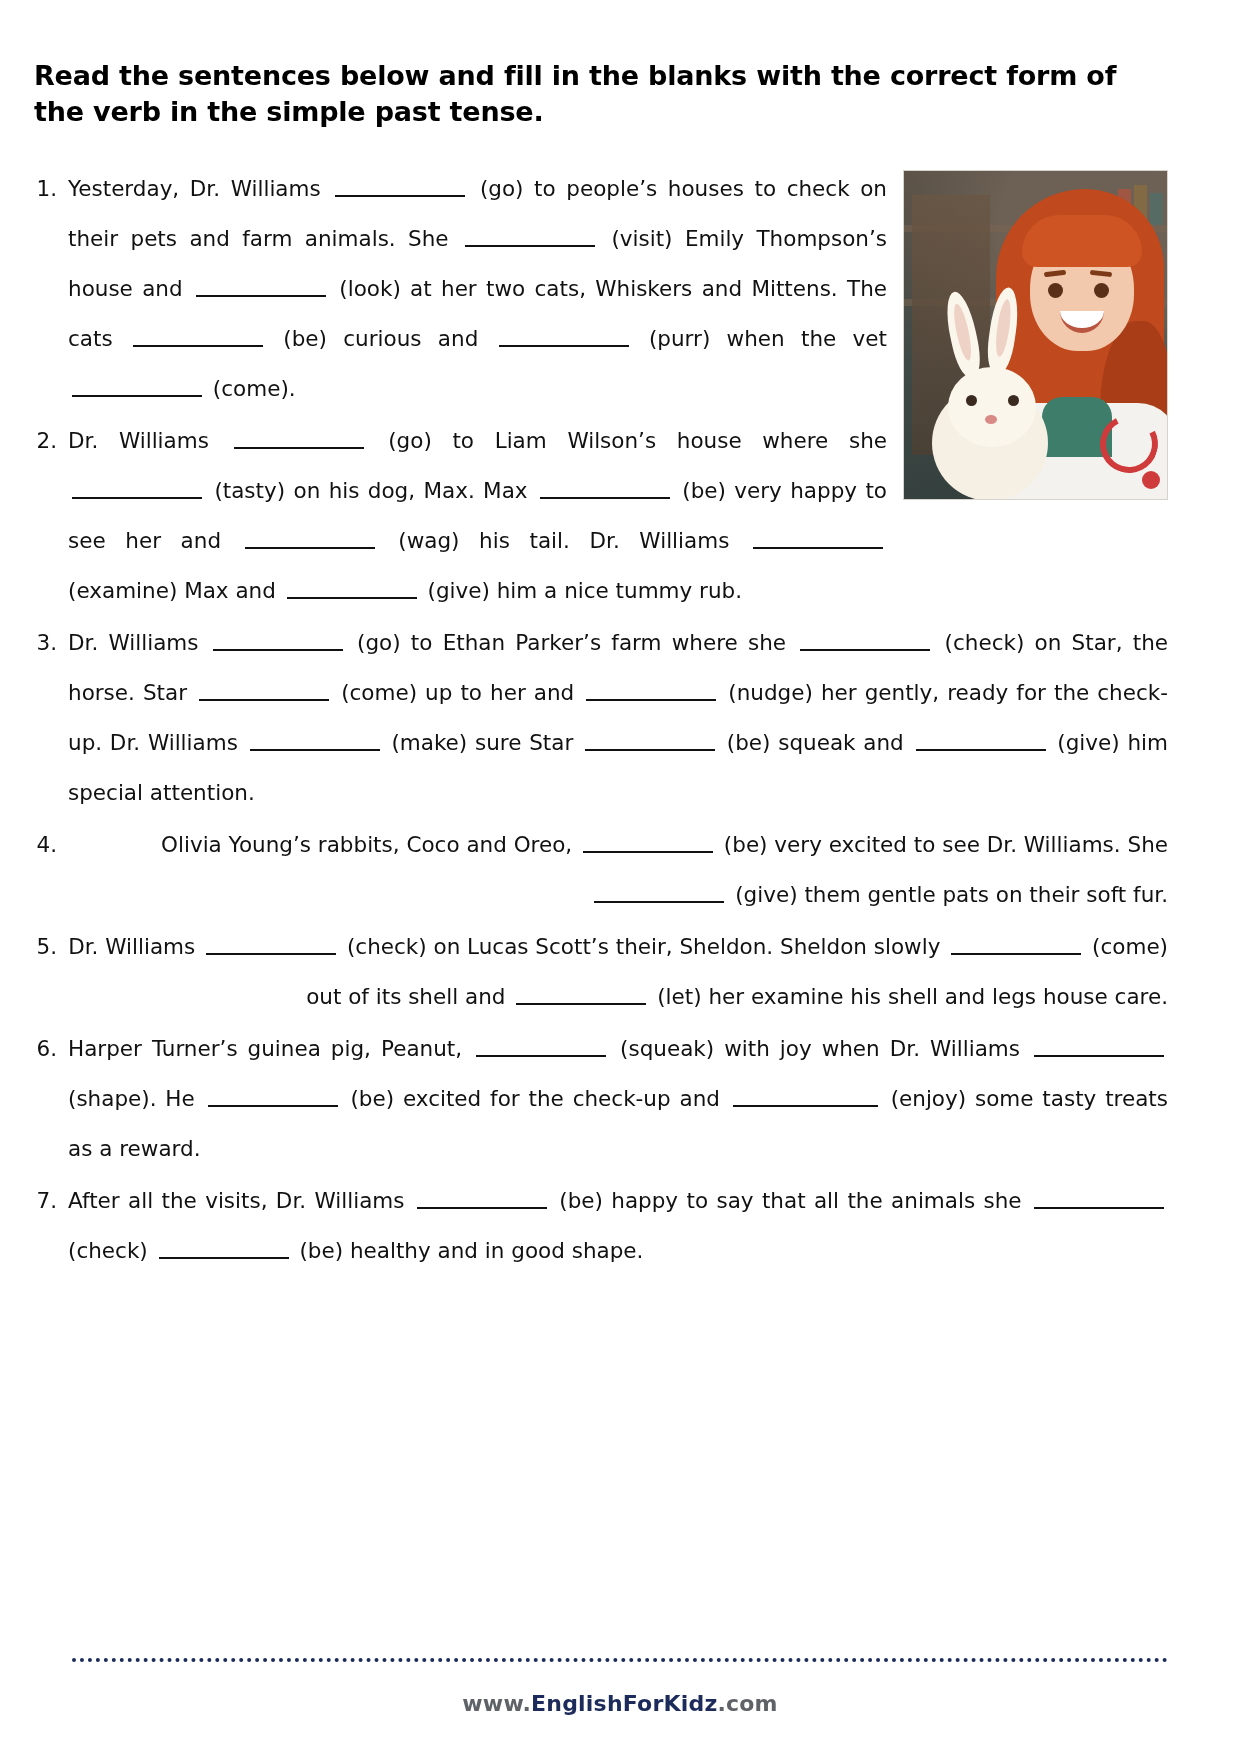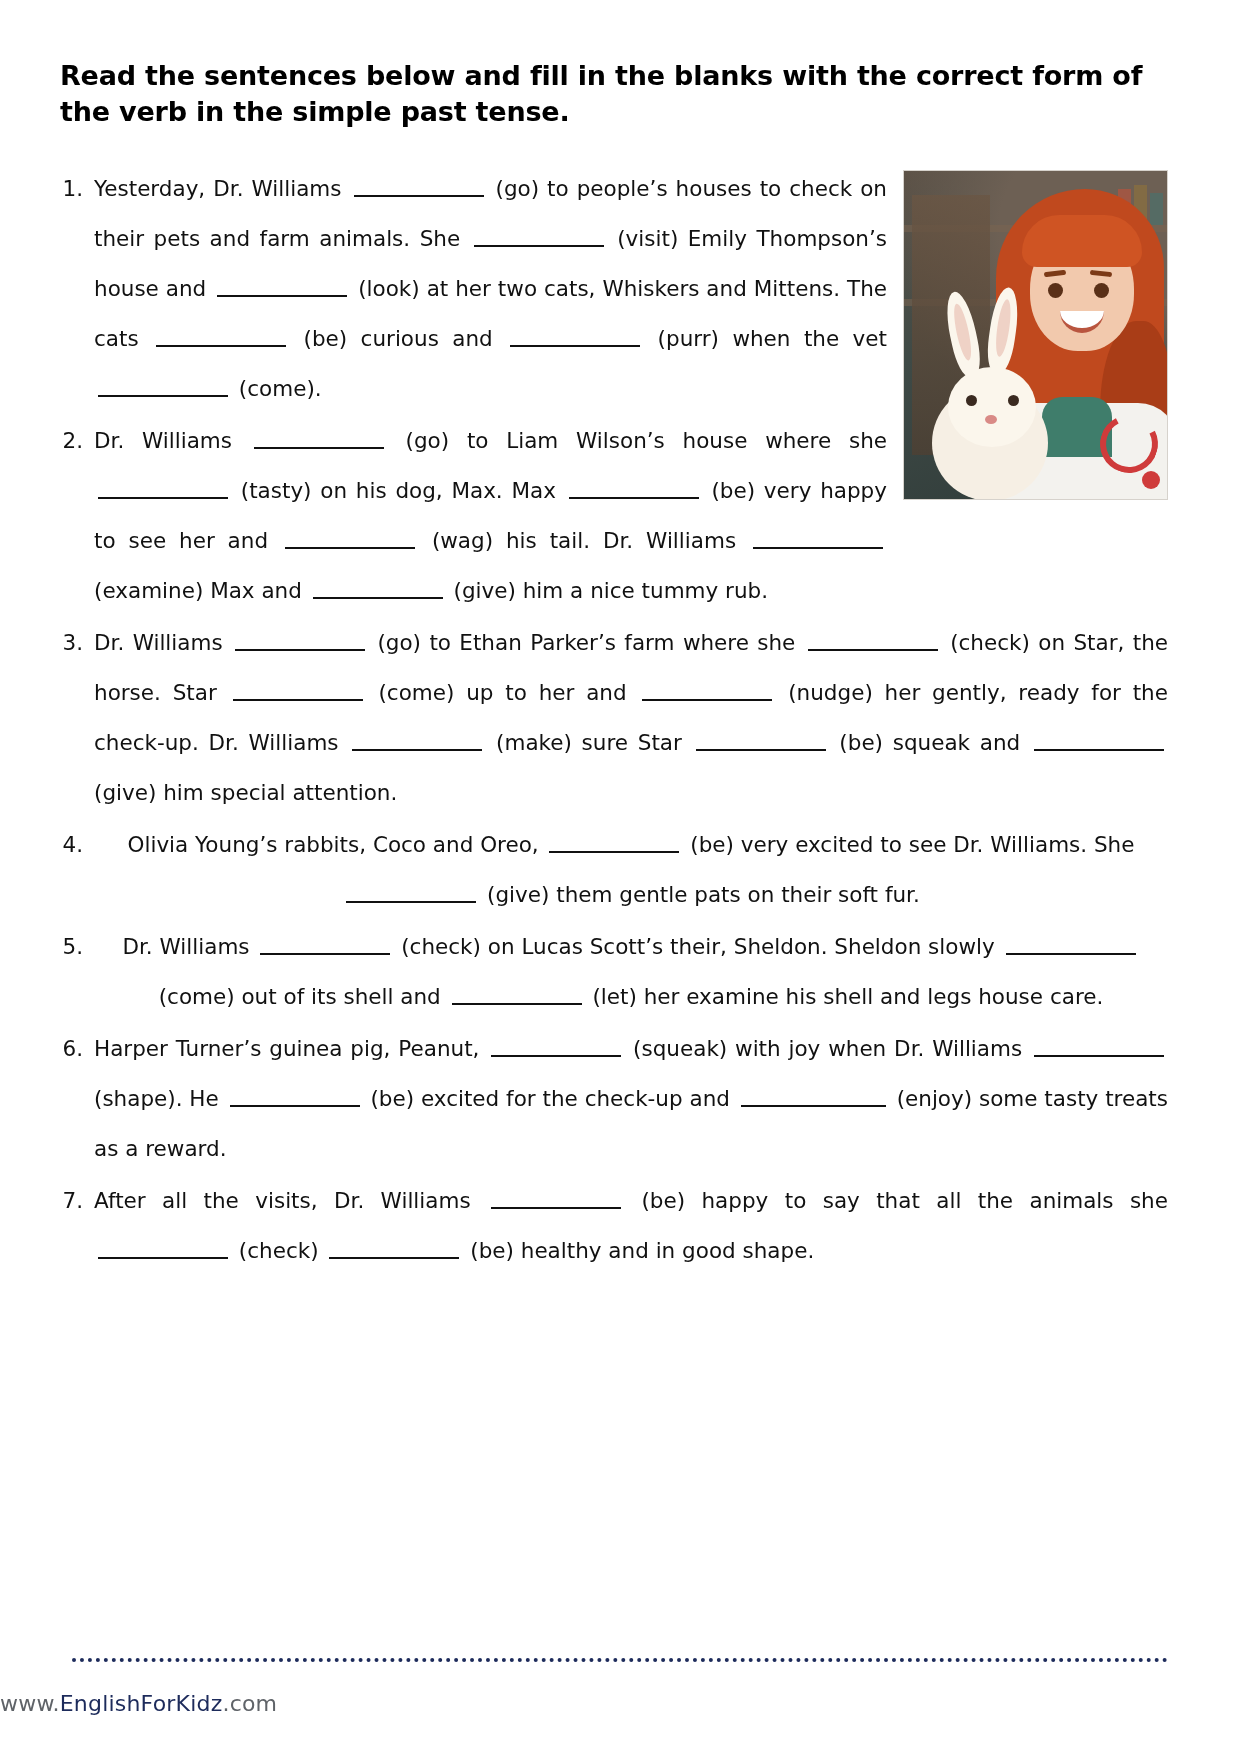--- a/index.html
+++ b/index.html
@@ -13,21 +13,21 @@
     height: 1754px;
     font-family: "DejaVu Sans", sans-serif;
     color: #111111;
     position: relative;
     overflow: hidden;
   }
   .page {
     position: relative;
     width: 1240px;
     height: 1754px;
-    padding: 58px 72px 0 60px;
+    padding: 58px 72px 0 34px;
     border-radius: 23px;
   }
   .title {
     font-size: 27px;
     font-weight: bold;
     line-height: 1.34;
     letter-spacing: -0.2px;
     margin: 0 0 34px 0;
     color: #000000;
   }
@@ -51,21 +51,21 @@
   }
   .qbody {
     flex: 1 1 auto;
     font-size: 21.5px;
     line-height: 50px;
     text-align: justify;
     text-justify: inter-word;
     color: #111;
     hyphens: none;
   }
-  .qbody.nojust { text-align: center; }
+  .qbody.nojust { text-align: right; }
   .blank {
     display: inline-block;
     border-bottom: 2.5px solid #111;
     height: 22px;
     margin: 0 4px -1px 4px;
     vertical-align: baseline;
   }
   .b-md { width: 130px; }
   .b-lg { width: 145px; }
 
@@ -247,23 +247,23 @@
     left: 72px;
     right: 72px;
     bottom: 92px;
     border-top: 4px dotted #1d2b5b;
     height: 0;
   }
   .footer-link {
     position: absolute;
     left: 0; right: 0;
     bottom: 38px;
-    text-align: left;
+    text-align: center;
     font-size: 22px;
-    font-weight: normal;
+    font-weight: bold;
     color: #5f6368;
     letter-spacing: .2px;
   }
   .footer-link .hi { color: #1d2b5b; }
 </style>
 </head>
 <body>
 
 <div class="page">
 

